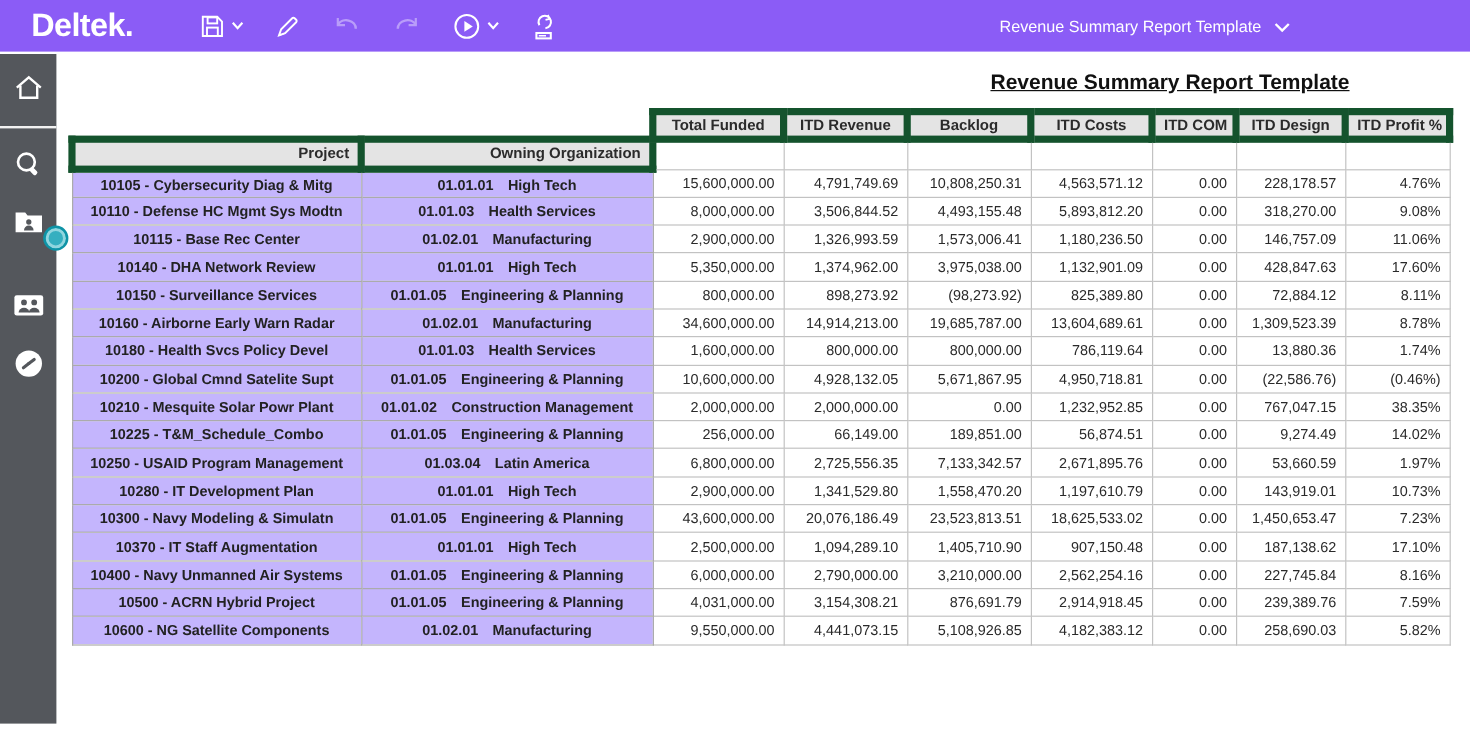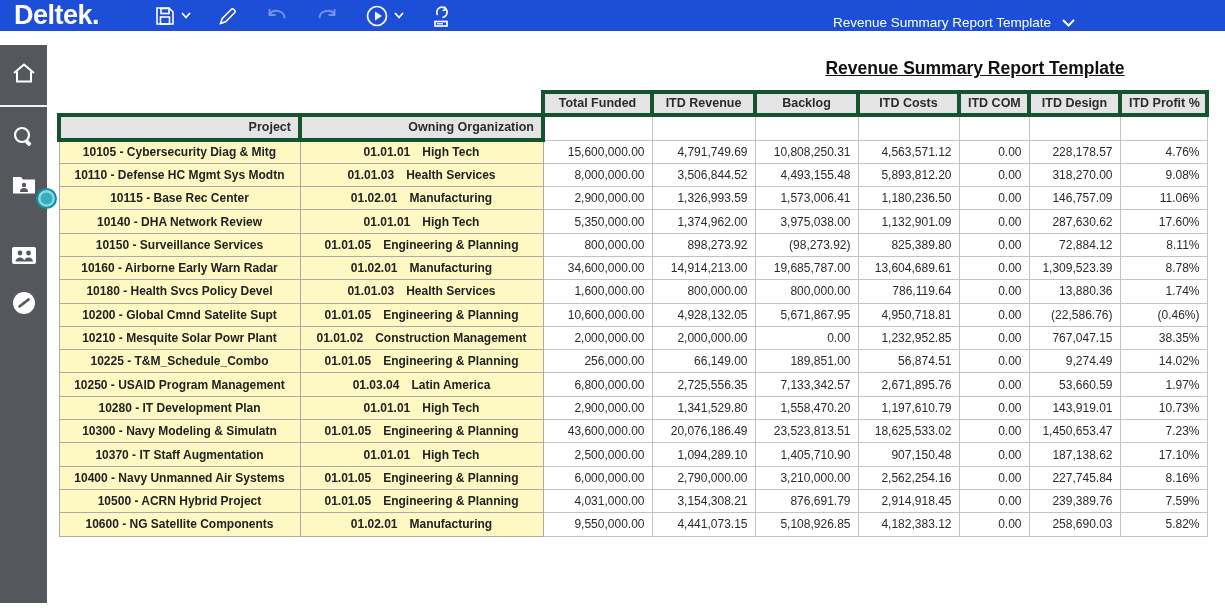--- a/index.html
+++ b/index.html
@@ -4,22 +4,22 @@
 <style>
   * { box-sizing: border-box; }
   html,body { margin:0; padding:0; }
   body {
     width:1225px; height:614px; position:relative; overflow:hidden;
     background:#ffffff; font-family:"Liberation Sans", sans-serif;
   }
 
   
   .topbar {
-    position:absolute; top:0; left:0; width:1225px; height:31px;
-    background:#1d4ed8; display:flex; align-items:center;
+    position:absolute; top:0; left:0; width:1225px; height:43px;
+    background:#8b5cf6; display:flex; align-items:center;padding-left:12px;
   }
   .logo {
     color:#fff; font-weight:bold; font-size:27px; letter-spacing:-0.5px;
     margin-left:14px; user-select:none;
   }
   .tb-icons { display:flex; align-items:center; margin-left:42px; }
   .tbbtn {
     background:none; border:none; padding:0 10px; margin:0 3px;
     display:flex; align-items:center; gap:5px; cursor:pointer; height:36px;
   }
@@ -65,29 +65,29 @@
     font-size:12px; color:#1f1f1f;
   }
   .grid th, .grid td {
     padding:0 7px; white-space:nowrap; overflow:hidden; line-height:1;
   }
   .grid thead tr.band1 th { height:23px; }
   .grid thead tr.band2 th { height:25px; }
   .grid tbody td { height:23.3px; }
 
   .grid th.metric-h, .grid th.left-h {
-    background:#E4E4E4; border:4px solid #14532d;
+    background:#E4E4E4; border:6px solid #14532d;
     font-size:12.5px; font-weight:bold; color:#2b2b2b; text-align:center;
   }
   .grid th.left-h { text-align:right; padding-left:9px;margin-left:15px; }
   .grid th.ghost { border:none; background:transparent; }
   .grid th.blank { background:#fff; border:1px solid #C2C2C2; }
 
   .grid td.cell-left {
-    background:#fef9c3; border:1px solid #ABABAB;
+    background:#c4b5fd; border:1px solid #ABABAB;
     font-weight:bold; text-align:center; color:#222;
   }
   .grid td.cell-num {
     background:#fff; border:1px solid #C2C2C2;
     text-align:right; color:#2a2a2a;
   }
   .org-code { margin-right:12px; }
 </style>
 </head>
 <body>
@@ -297,21 +297,21 @@
     <td class="cell-num">11.06%</td>
   </tr>
       <tr>
     <td class="cell-left">10140 - DHA Network Review</td>
     <td class="cell-left"><span class="org-code">01.01.01</span><span>High Tech</span></td>
     <td class="cell-num">5,350,000.00</td>
     <td class="cell-num">1,374,962.00</td>
     <td class="cell-num">3,975,038.00</td>
     <td class="cell-num">1,132,901.09</td>
     <td class="cell-num">0.00</td>
-    <td class="cell-num">287,630.62</td>
+    <td class="cell-num">428,847.63</td>
     <td class="cell-num">17.60%</td>
   </tr>
       <tr>
     <td class="cell-left">10150 - Surveillance Services</td>
     <td class="cell-left"><span class="org-code">01.01.05</span><span>Engineering &amp; Planning</span></td>
     <td class="cell-num">800,000.00</td>
     <td class="cell-num">898,273.92</td>
     <td class="cell-num">(98,273.92)</td>
     <td class="cell-num">825,389.80</td>
     <td class="cell-num">0.00</td>

